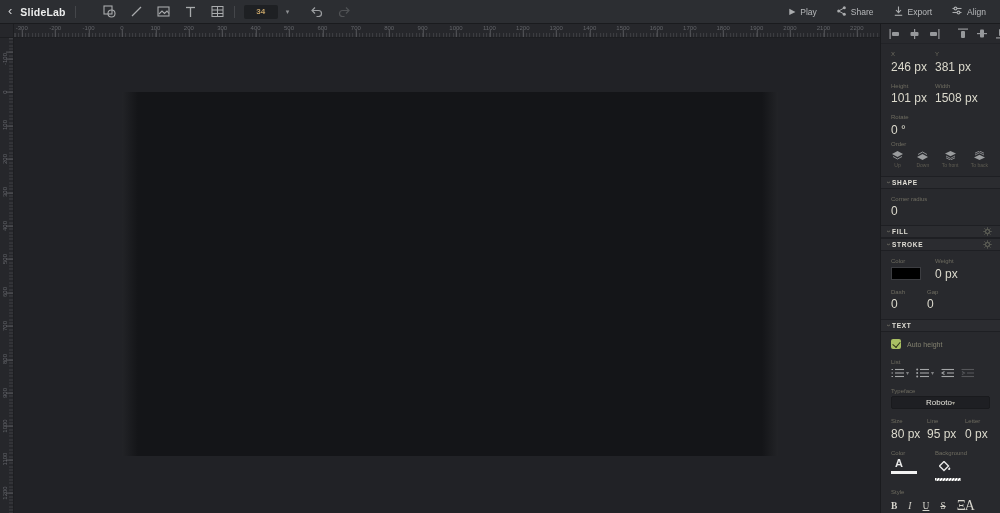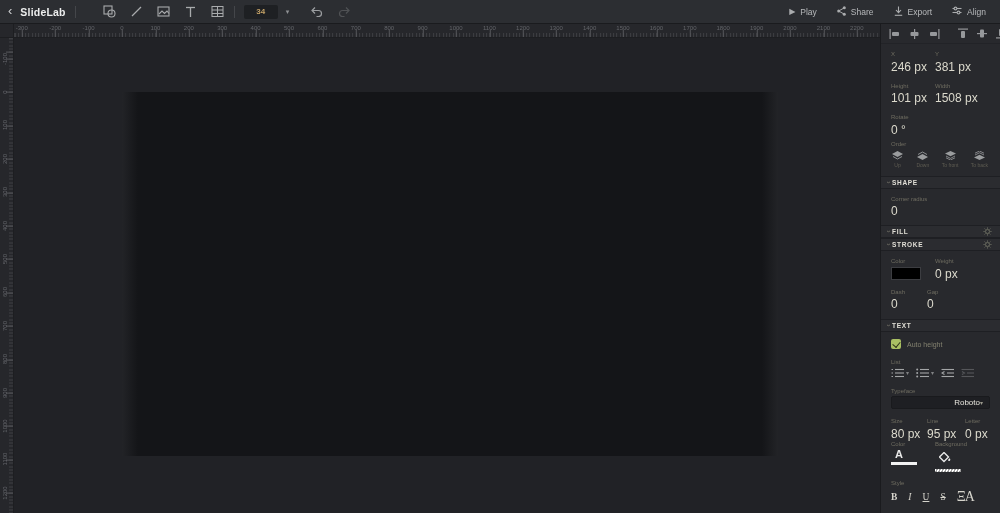--- a/index.html
+++ b/index.html
@@ -75,21 +75,21 @@
 
   
   .sidebar { position:absolute; right:0; top:24px; bottom:0; width:120px;
              background:#28292d; border-left:1px solid #1a1b1e; overflow:hidden; z-index:5; }
   .alignrow { height:20px; display:flex; align-items:center; padding:0 8px;
               gap:9px; border-bottom:1px solid #222327; }
   .alignrow .gap { width:4px; }
   .aicon { color:#96989b; cursor:pointer; display:flex; }
   .sbody { padding:7px 10px 0 10px; }
   .grid2 { display:grid; grid-template-columns:44px 1fr; margin-bottom:9px; }
-  .grid3 { display:grid; grid-template-columns:36px 38px 1fr; }
+  .grid3 { display:grid; grid-template-columns:36px 38px 1fr; margin-bottom:9px; }
   .flabel { font-size:6px; color:#6e6c60; margin-bottom:2.5px; }
   .fvalue { font-size:12px; font-weight:normal; color:#dcdacd; cursor:text; }
   .orderlbl { font-size:6px; color:#6e6c60; margin:2px 0 4px; }
   .orderrow { display:flex; justify-content:space-between; padding-right:2px; margin-bottom:8px; }
   .orderitem { display:flex; flex-direction:column; align-items:center; gap:2px;
                color:#9a9c9e; cursor:pointer; }
   .orderitem .olbl { font-size:5px; color:#5e5c52; }
   .sec-h { height:13px; background:#2b2c30; border-top:1px solid #1e1f23;
            border-bottom:1px solid #1e1f23; display:flex; align-items:center;
            padding:0 8px 0 3px; cursor:pointer; }
@@ -100,21 +100,21 @@
   .checkrow { display:flex; align-items:center; gap:6px; margin-bottom:10px; }
   .checkbox { width:10px; height:10px; background:#a9bf63; border-radius:2px; position:relative; cursor:pointer; }
   .checkbox::after { content:""; position:absolute; left:2.5px; top:1px; width:3.5px; height:6px;
                      border:solid #2e3319; border-width:0 1.5px 1.5px 0; transform:rotate(40deg); }
   .checklbl { font-size:7px; color:#83816f; }
   .iconrow { display:flex; align-items:center; gap:7px; margin-bottom:10px; color:#a3a5a7; }
   .licon { display:flex; align-items:center; gap:2px; cursor:pointer; }
   .licon .dcaret { font-size:6px; color:#808284; }
   .dim { color:#55565a; }
   .selectbox { height:13px; background:#1e1f23; border:1px solid #191a1d; border-radius:2px;
-               display:flex; align-items:center; justify-content:flex-end;
+               display:flex; align-items:center; justify-content:center;
                padding:0 6px; margin-bottom:9px; cursor:pointer; }
   .selectbox .selval { font-size:8px; color:#e6e4dc; }
   .selectbox .dcaret { font-size:6px; color:#9a988c; }
   .cbrow { display:grid; grid-template-columns:44px 1fr; margin-bottom:8px; }
   .swatchtool { display:flex; flex-direction:column; align-items:flex-start; gap:2px; cursor:pointer; }
   .stool-a { font-size:11px; font-weight:bold; color:#e8e8e8; line-height:11px; padding-left:4px; }
   .bar-white { width:26px; height:3px; background:#f2f2f2; }
   .bar-checker { width:26px; height:3px;
      background:conic-gradient(#9a9a9a 0 25%,#fff 0 50%,#9a9a9a 0 75%,#fff 0);
      background-size:3px 3px; }

